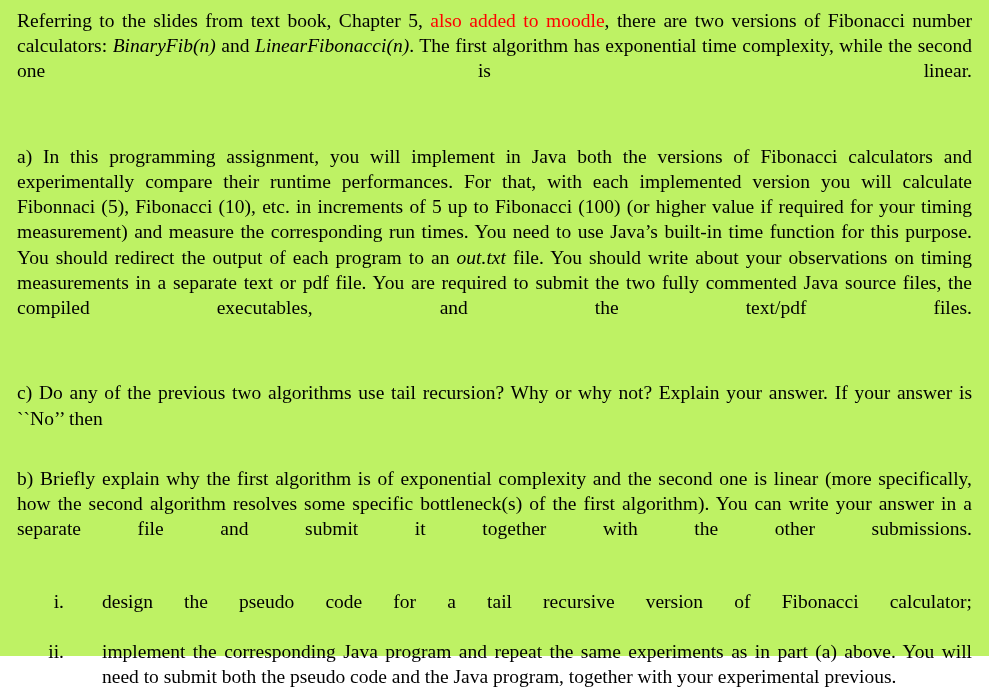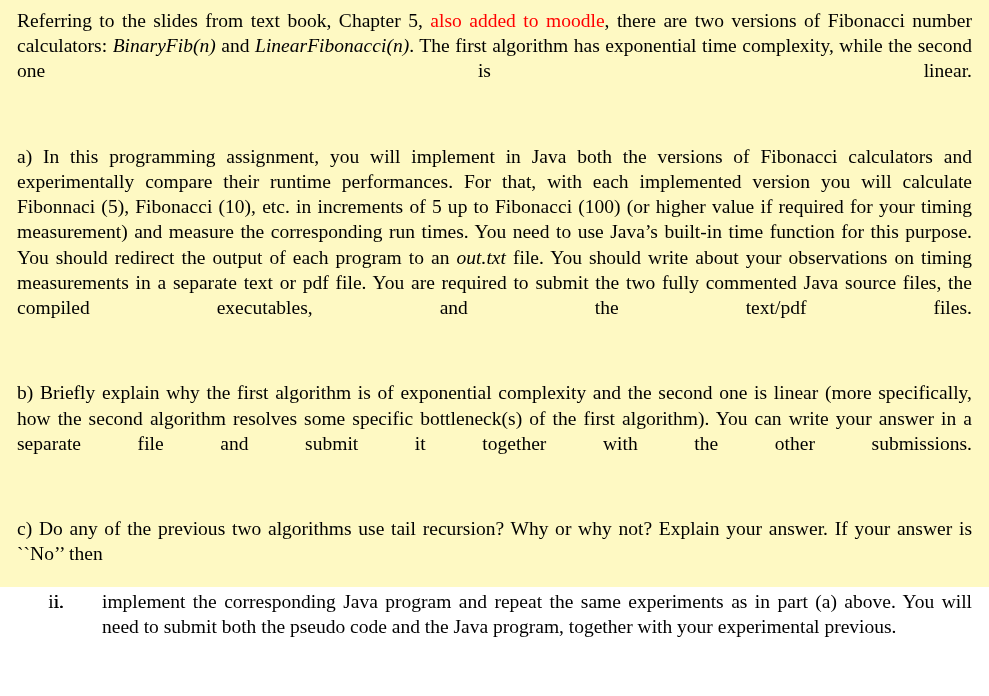--- a/index.html
+++ b/index.html
@@ -11,24 +11,24 @@
   body {
     width: 989px;
     height: 696px;
     overflow: hidden;
     font-family: "Liberation Serif", "DejaVu Serif", serif;
     color: #000000;
   }
   .page {
     position: relative;
     width: 989px;
-    height: 587px;
+    height: 656px;
     box-sizing: border-box;
     padding: 8px 17px 0 17px;
-    background: #fef9c3;
+    background: #bef264;
   }
   .para {
     font-size: 19.5px;
     line-height: 25.2px;
     text-align: justify;
     text-justify: inter-word;
     margin: 0;
     width: 955px;
     letter-spacing: 0.02px;
     word-spacing: 0.1px;
@@ -60,21 +60,21 @@
     position: relative;
     display: block;
     padding-left: 85px;
     font-size: 19.5px;
     line-height: 25.2px;
     text-align: justify;
     width: 870px;
     box-sizing: content-box;
   }
   .list-item + .list-item {
-    margin-top: 6px;
+    margin-top: 0;
   }
   .list-marker {
     position: absolute;
     left: 0;
     top: 0;
     width: 47px;
     text-align: right;
     font-size: 19.5px;
     line-height: 25.2px;
   }
@@ -89,27 +89,28 @@
 </style>
 </head>
 <body>
 
 <div class="page">
 
   <p class="para"><span>Referring to the slides from text book, Chapter 5, </span><span class="red">also added to moodle</span><span>, there are two versions of Fibonacci number calculators: </span><span class="ital">BinaryFib(n)</span><span> and </span><span class="ital">LinearFibonacci(n)</span><span>. The first algorithm has exponential time complexity, while the second one is linear.</span></p>
 
   <p class="para gap"><span>a) In this programming assignment, you will implement in Java both the versions of Fibonacci calculators and experimentally compare their runtime performances. For that, with each implemented version you will calculate Fibonnaci (5), Fibonacci (10), etc. in increments of 5 up to Fibonacci (100) (or higher value if required for your timing measurement) and measure the corresponding run times. You need to use Java’s built-in time function for this purpose. You should redirect the output of each program to an </span><span class="ital">out.txt</span><span> file. You should write about your observations on timing measurements in a separate text or pdf file. You are required to submit the two fully commented Java source files, the compiled executables, and the text/pdf files.</span></p>
 
+  <p class="para gap no-stretch"><span>c) Do any of the previous two algorithms use tail recursion? Why or why not? Explain your answer. If your answer is ``No’’ then</span></p>
+
   <p class="para gap"><span>b) Briefly explain why the first algorithm is of exponential complexity and the second one is linear (more specifically, how the second algorithm resolves some specific bottleneck(s) of the first algorithm). You can write your answer in a separate file and submit it together with the other submissions.</span></p>
-
-  <p class="para gap no-stretch"><span>c) Do any of the previous two algorithms use tail recursion? Why or why not? Explain your answer. If your answer is ``No’’ then</span></p>
 
   <div class="list">
     <div class="list-item">
       <span class="list-marker">i.</span>
+      <span class="li-body">design the pseudo code for a tail recursive version of Fibonacci calculator;</span>
     </div>
     <div class="list-item last">
       <span class="list-marker">ii.</span>
       <span class="li-body">implement the corresponding Java program and repeat the same experiments as in part (a) above. You will need to submit both the pseudo code and the Java program, together with your experimental previous.</span>
     </div>
   </div>
 
 </div>
 
 </body></html>

